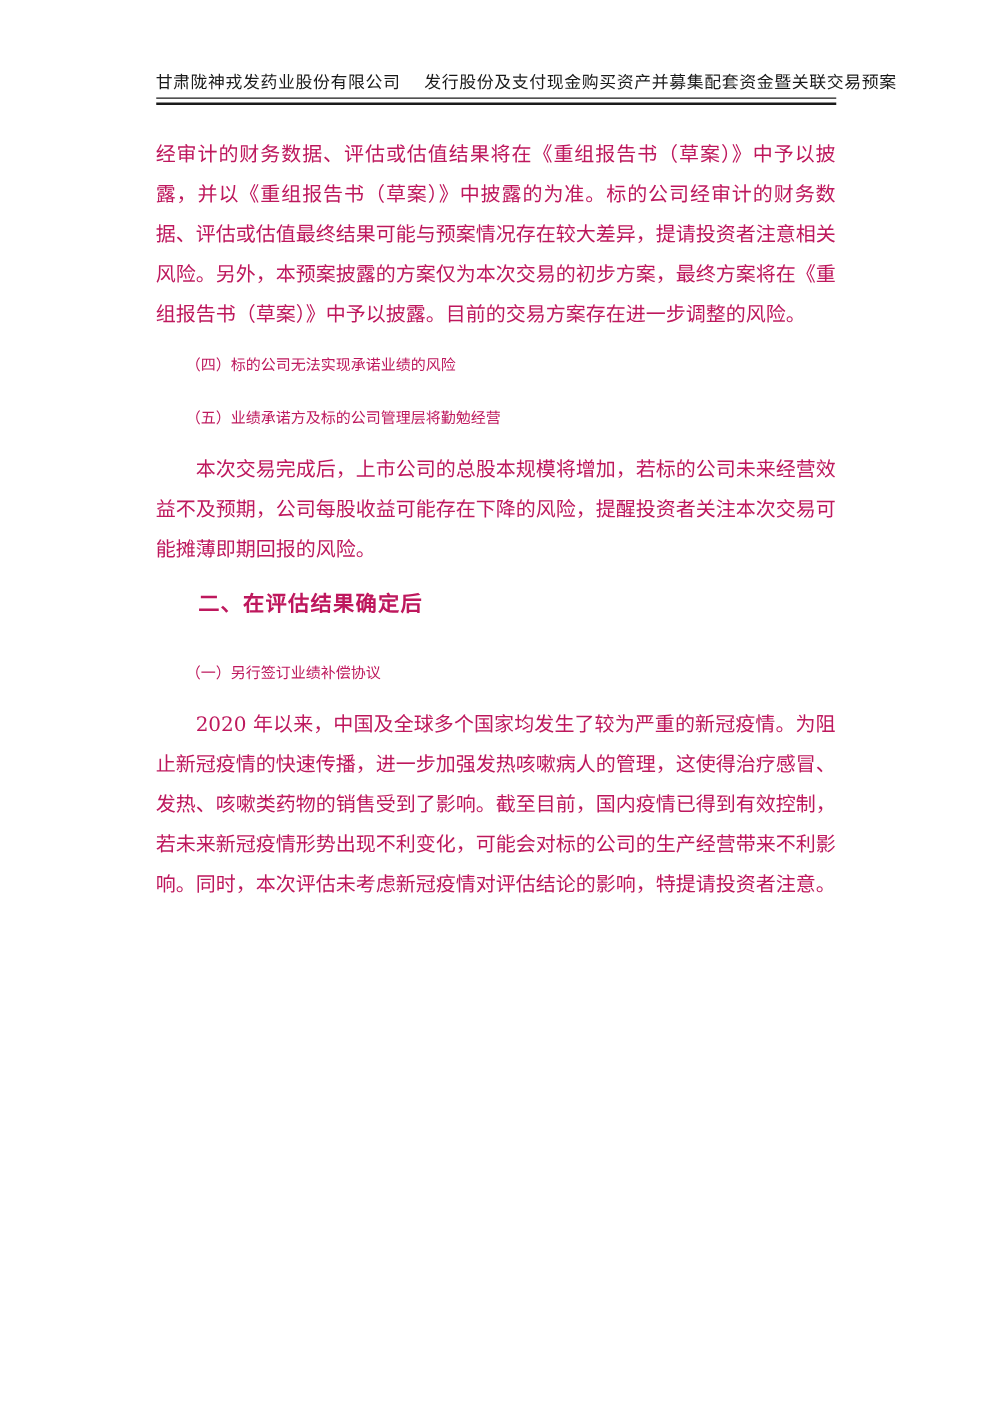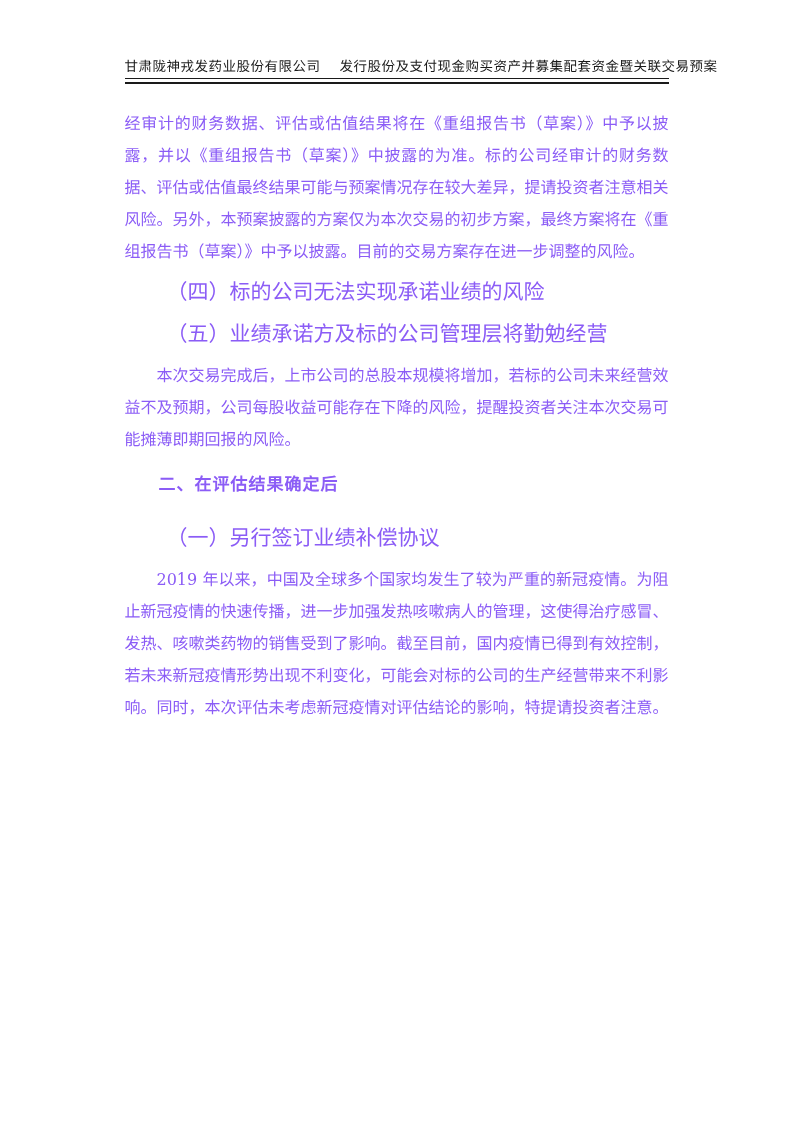--- a/index.html
+++ b/index.html
@@ -38,31 +38,31 @@
     margin-top: 3px;
     height: 3px;
     border-top: 1px solid #1a1a1a;
     border-bottom: 2px solid #1a1a1a;
   }
   .doc-body {
     margin-top: 24px;
     font-size: 16px;
     line-height: 32px;
     text-align: justify;
-    color: #8b5cf6;
+    color: #be185d;
   }
   .para {
     margin: 0 0 4px 0;
     text-indent: 2em;
   }
   .para.no-indent {
     text-indent: 0;
   }
   .h3 {
-    font-size: 21px;
+    font-size: 12px;
     font-weight: normal;
     line-height: 32px;
     text-indent: 2em;
     margin: 8px 0 10px 0;
   }
   .h2 {
     font-family: "DejaVu Sans", "Liberation Sans", sans-serif;
     font-size: 17px;
     font-weight: bold;
     line-height: 36px;
@@ -81,16 +81,16 @@
   </div>
   <div class="header-rule"></div>
 
   <div class="doc-body">
     <p class="para no-indent">经审计的财务数据、评估或估值结果将在《重组报告书（草案）》中予以披露，并以《重组报告书（草案）》中披露的为准。标的公司经审计的财务数据、评估或估值最终结果可能与预案情况存在较大差异，提请投资者注意相关风险。另外，本预案披露的方案仅为本次交易的初步方案，最终方案将在《重组报告书（草案）》中予以披露。目前的交易方案存在进一步调整的风险。</p>
     <div class="h3">（四）标的公司无法实现承诺业绩的风险</div>
     <div class="h3">（五）业绩承诺方及标的公司管理层将勤勉经营</div>
     <p class="para">本次交易完成后，上市公司的总股本规模将增加，若标的公司未来经营效益不及预期，公司每股收益可能存在下降的风险，提醒投资者关注本次交易可能摊薄即期回报的风险。</p>
     <div class="h2">二、在评估结果确定后</div>
     <div class="h3">（一）另行签订业绩补偿协议</div>
-    <p class="para">2019 年以来，中国及全球多个国家均发生了较为严重的新冠疫情。为阻止新冠疫情的快速传播，进一步加强发热咳嗽病人的管理，这使得治疗感冒、发热、咳嗽类药物的销售受到了影响。截至目前，国内疫情已得到有效控制，若未来新冠疫情形势出现不利变化，可能会对标的公司的生产经营带来不利影响。同时，本次评估未考虑新冠疫情对评估结论的影响，特提请投资者注意。</p>
+    <p class="para">2020 年以来，中国及全球多个国家均发生了较为严重的新冠疫情。为阻止新冠疫情的快速传播，进一步加强发热咳嗽病人的管理，这使得治疗感冒、发热、咳嗽类药物的销售受到了影响。截至目前，国内疫情已得到有效控制，若未来新冠疫情形势出现不利变化，可能会对标的公司的生产经营带来不利影响。同时，本次评估未考虑新冠疫情对评估结论的影响，特提请投资者注意。</p>
   </div>
 
 </div>
 
 </body></html>

